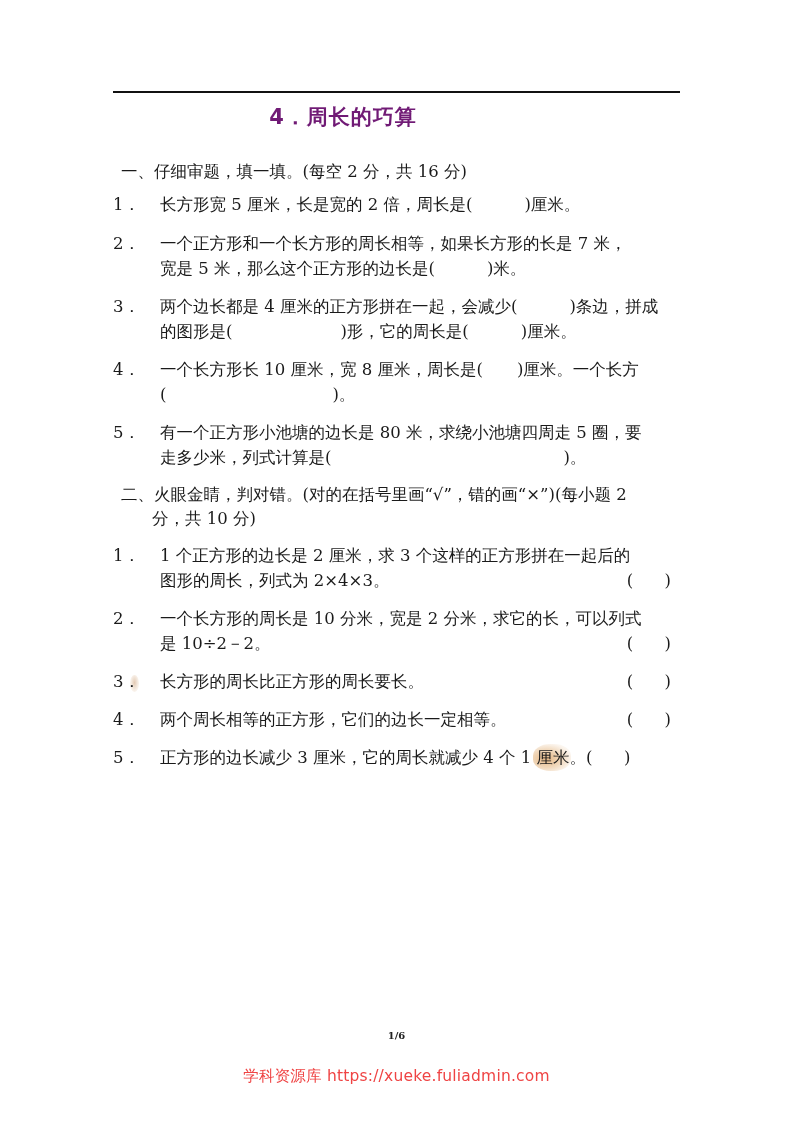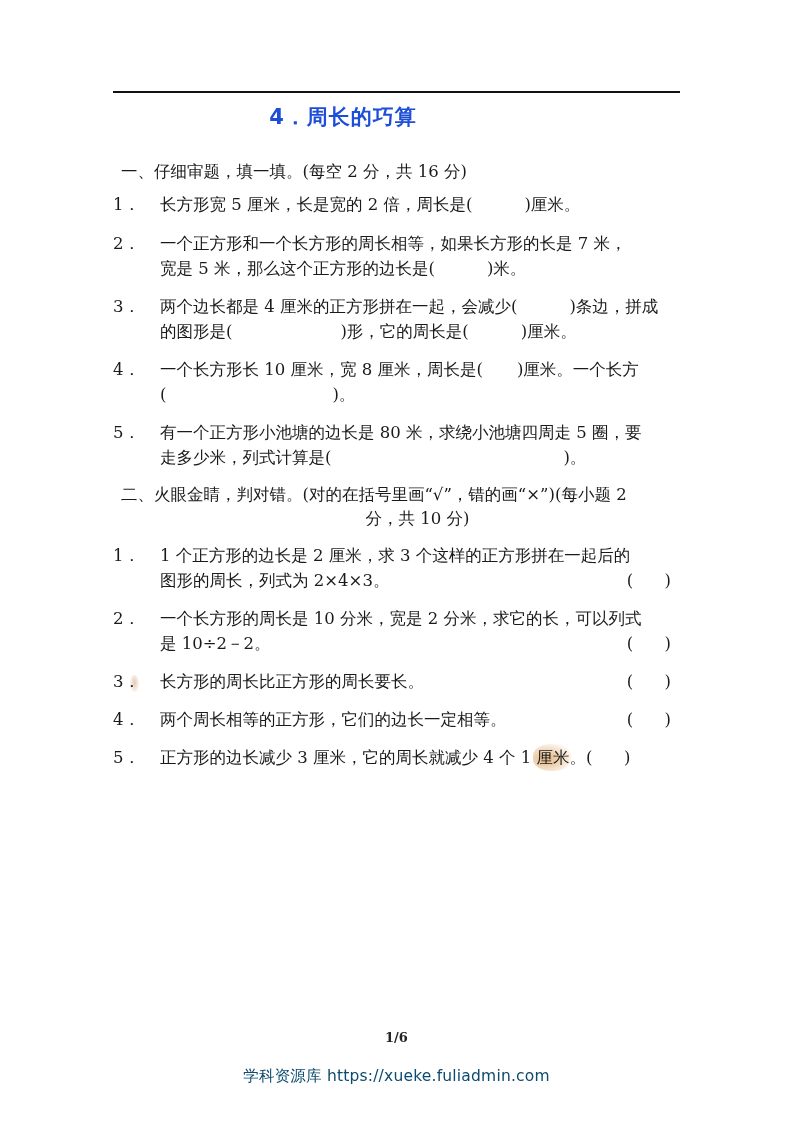--- a/index.html
+++ b/index.html
@@ -35,41 +35,40 @@
   .doc-title {
     position: absolute;
     left: 0;
     top: 103px;
     width: 686px;
     text-align: center;
     font-size: 21px;
     font-weight: bold;
     letter-spacing: 1px;
     font-family: "DejaVu Sans", "Liberation Sans", sans-serif;
-    color: #1d4ed8;
+    color: #701a75;
   }
 
   
   .content {
     position: absolute;
     left: 113px;
     top: 160px;
     width: 570px;
   }
 
   .sec-head {
     font-size: 16.5px;
     line-height: 1.42;
     margin: 0 0 6px 8px;
     text-indent: 0;
   }
   .sec-head .cont {
     display: block;
     padding-left: 31px;
-    text-align: center;
   }
 
   .q {
     position: relative;
     font-size: 16.5px;
     line-height: 1.52;
     margin: 0 0 7px 0;
     padding-left: 31px;
   }
   .q .num {
@@ -147,33 +146,33 @@
     pointer-events: none;
   }
 
   
   .page-no {
     position: absolute;
     left: 0;
     top: 1030px;
     width: 793px;
     text-align: center;
-    font-size: 13px;
+    font-size: 10px;
     font-weight: bold;
     color: #222222;
     font-family: "DejaVu Serif", "Liberation Serif", serif;
   }
   .watermark {
     position: absolute;
     left: 0;
     top: 1066px;
     width: 793px;
     text-align: center;
     font-size: 15.5px;
-    color: #0c4a6e;
+    color: #ef4444;
     font-family: "DejaVu Sans", "Liberation Sans", sans-serif;
     letter-spacing: 0.2px;
   }
 </style>
 </head>
 <body>
 
 <div class="page">
 
   <div class="top-rule"></div>

